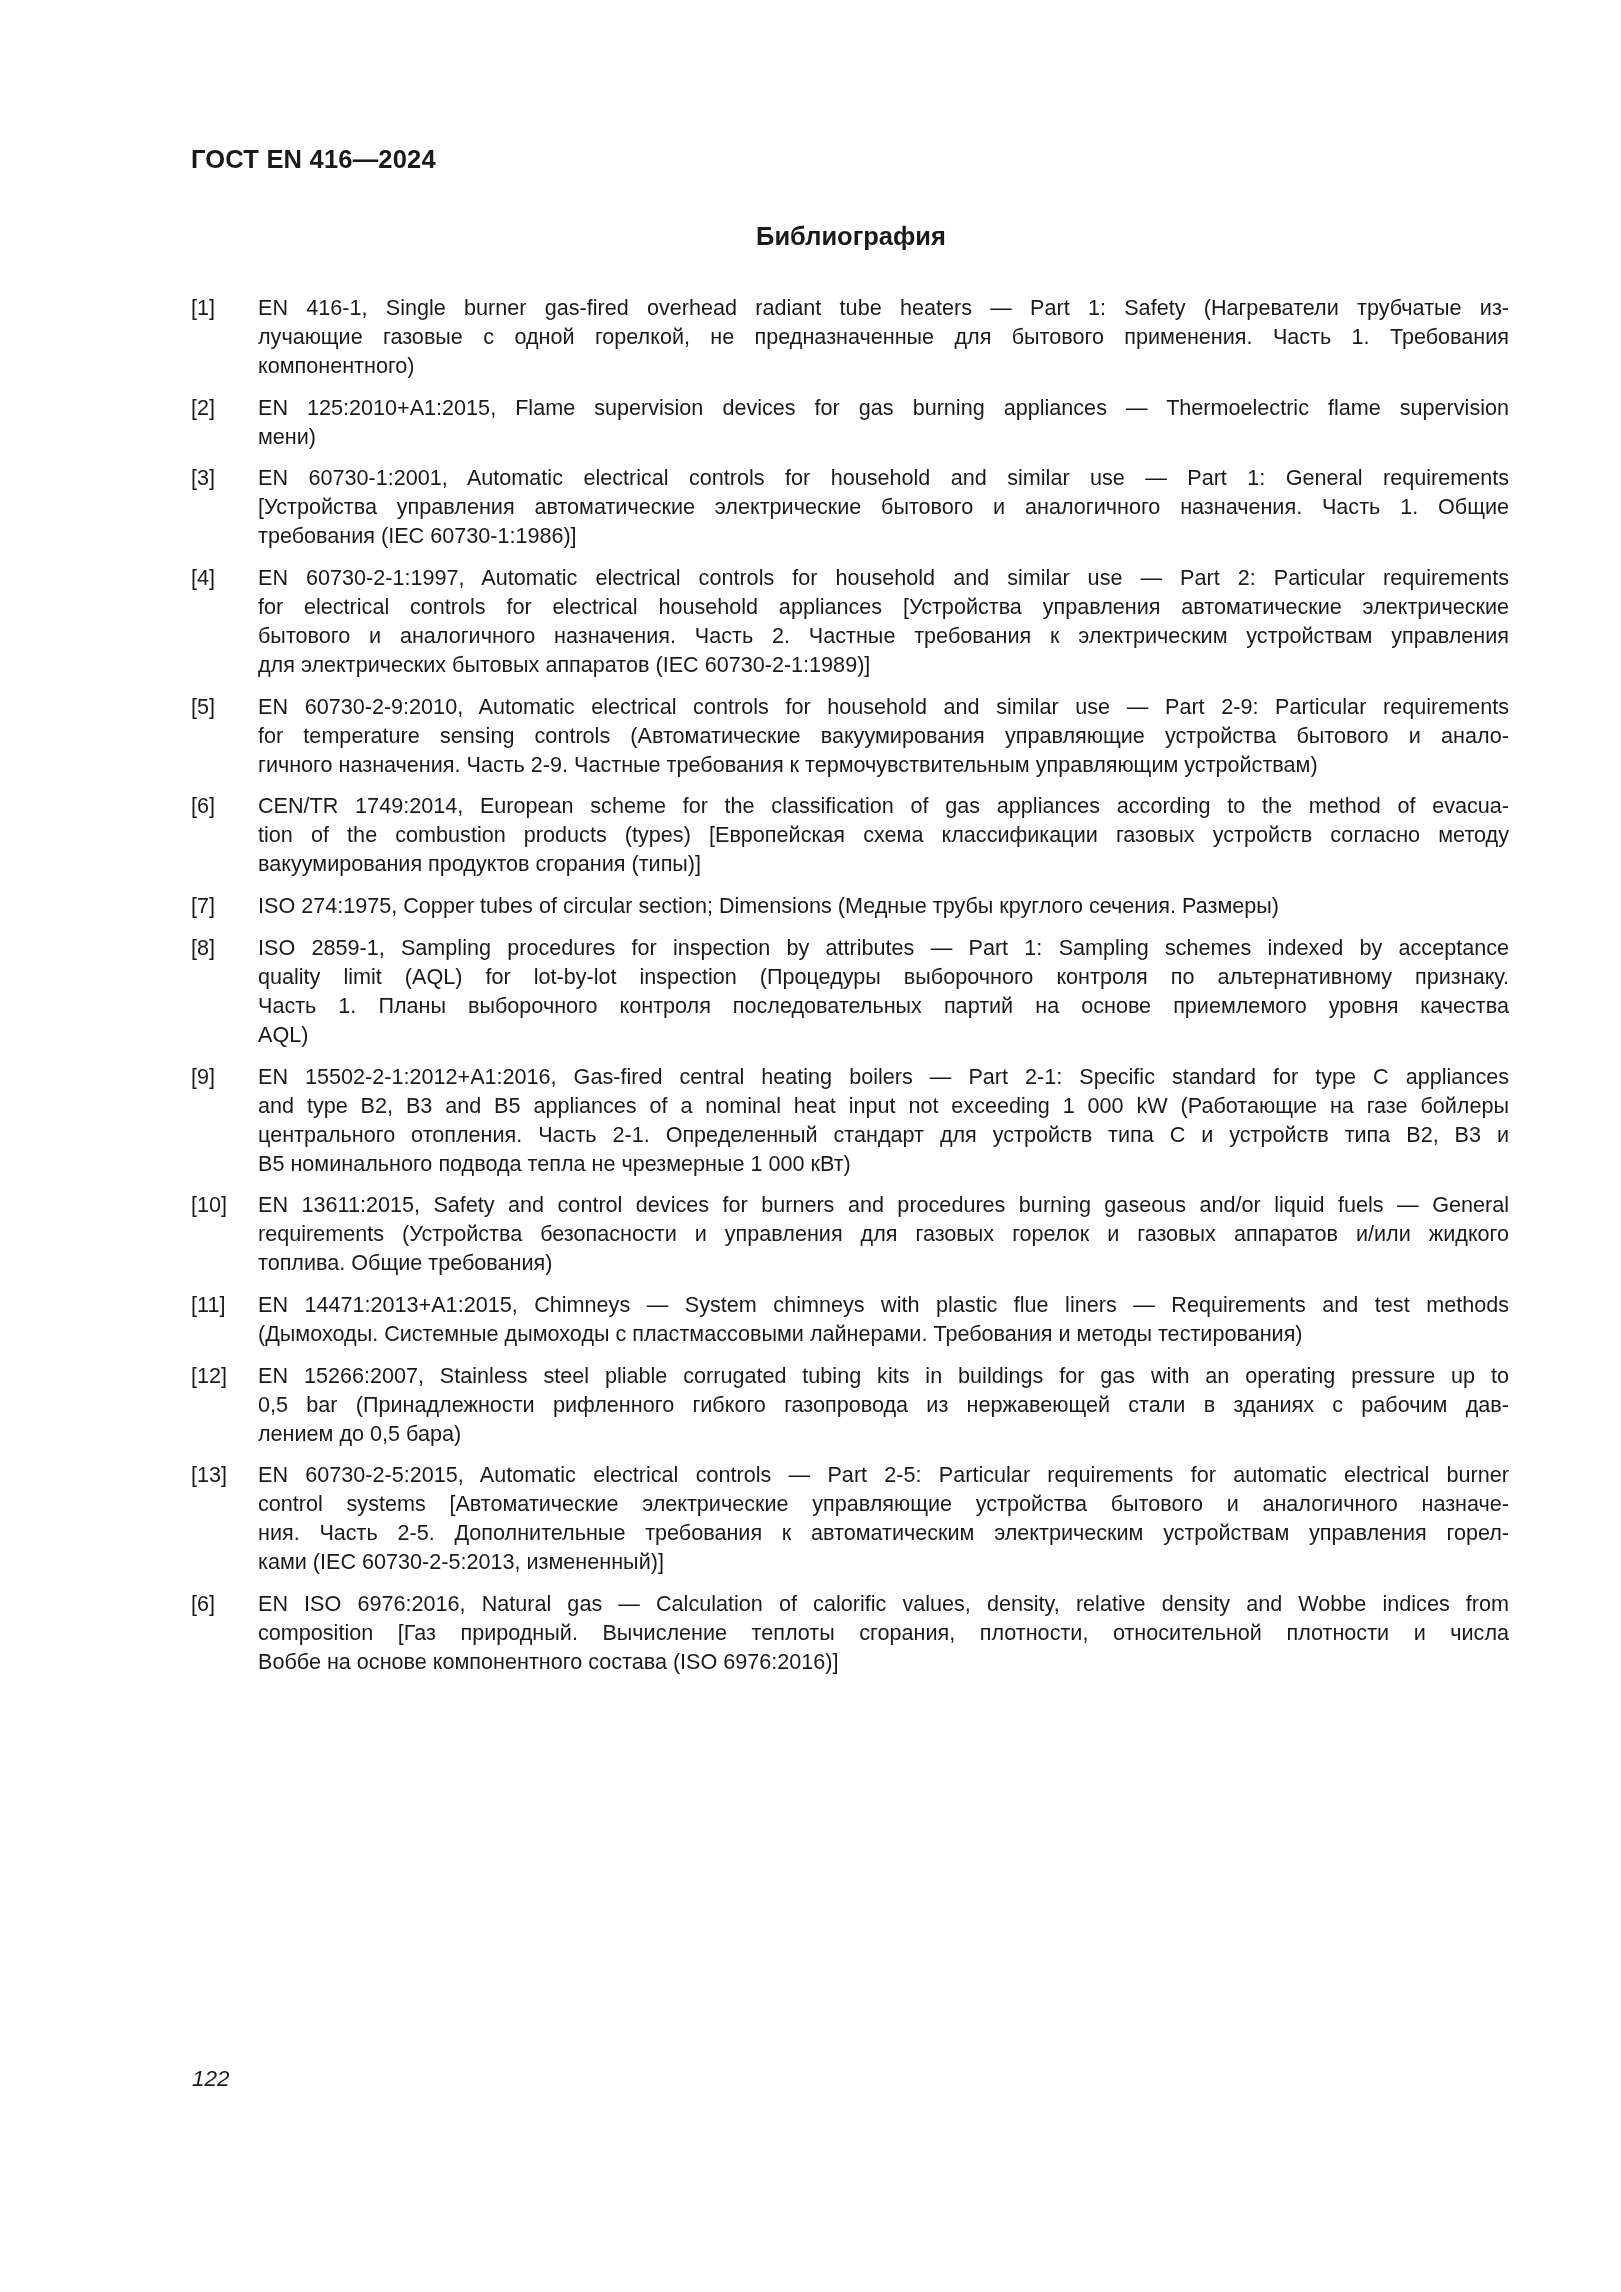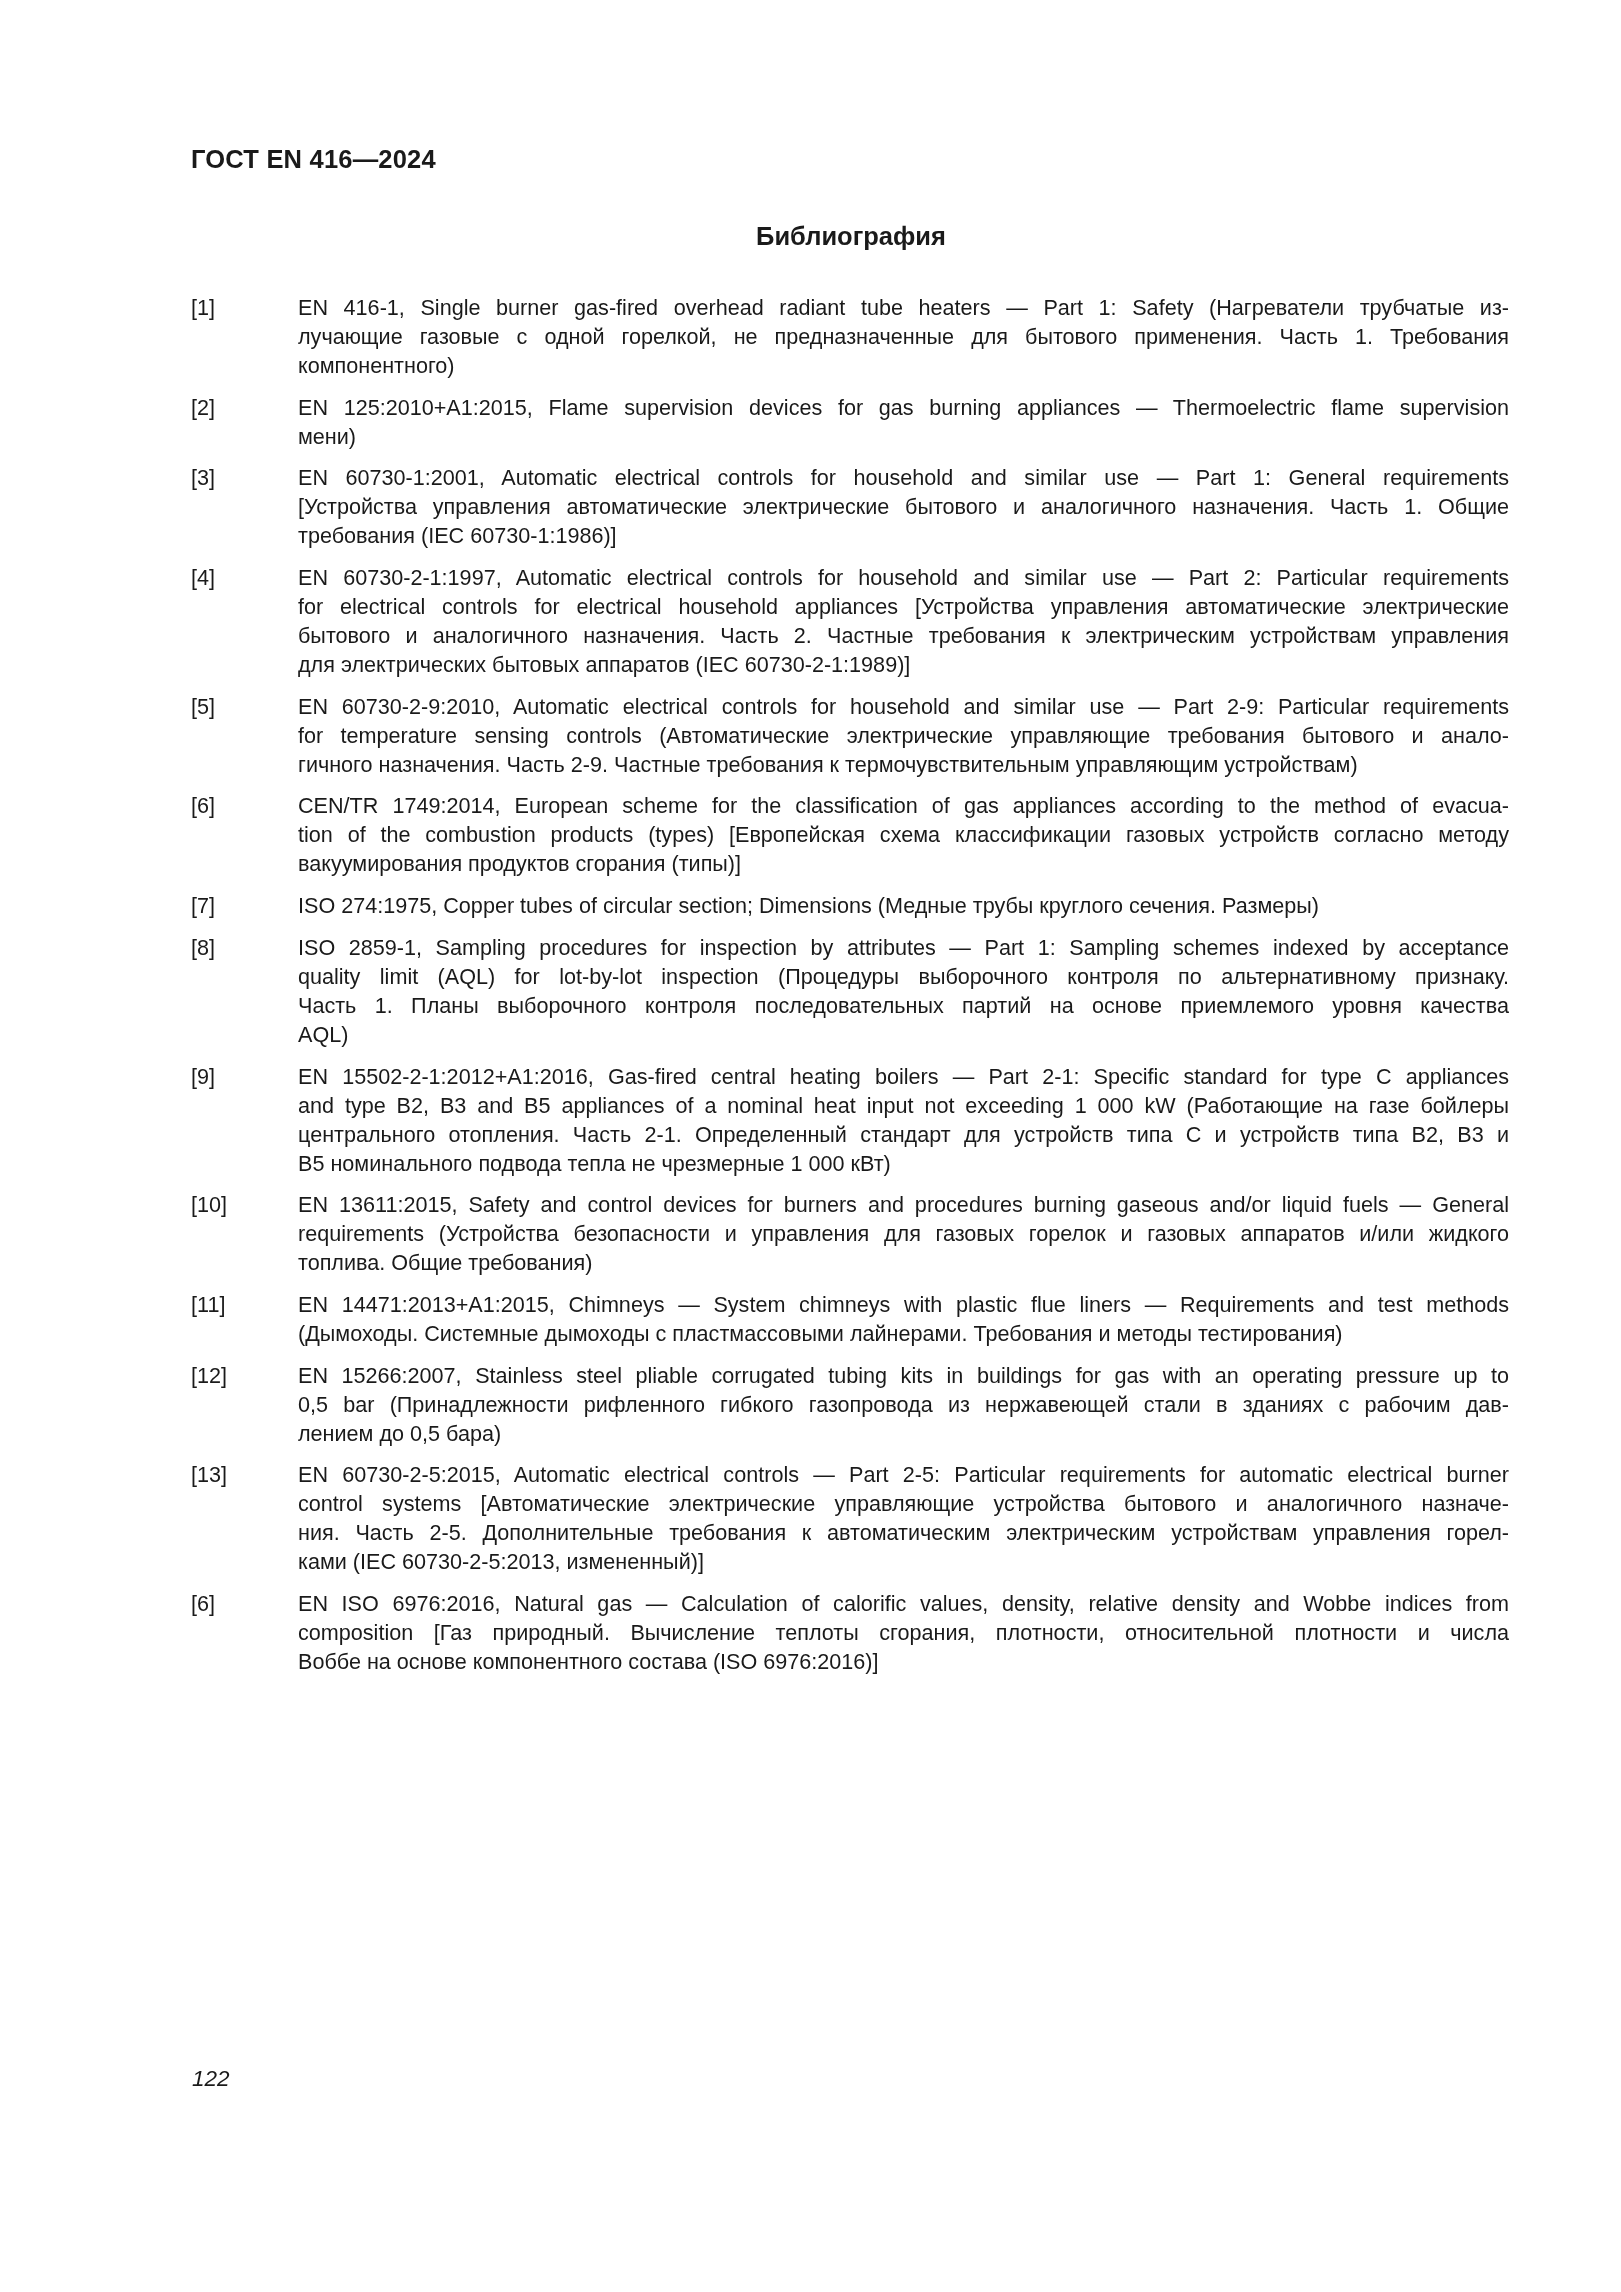--- a/index.html
+++ b/index.html
@@ -45,21 +45,20 @@
     line-height: 29px;
   }
   .entry-num {
     flex: 0 0 67px;
     width: 67px;
   }
   .entry-text {
     flex: 1;
     width: 1252px;
     overflow: hidden;
-    margin-left: 40px;
   }
   .line { white-space: nowrap; }
   .line.just {
     text-align: justify;
     text-align-last: justify;
     text-justify: inter-word;
   }
   .page-number {
     position: absolute;
     top: 2064px;
@@ -106,21 +105,21 @@
         <div class="line just">EN 60730-2-1:1997, Automatic electrical controls for household and similar use — Part 2: Particular requirements</div>
         <div class="line just">for electrical controls for electrical household appliances [Устройства управления автоматические электрические</div>
         <div class="line just">бытового и аналогичного назначения. Часть 2. Частные требования к электрическим устройствам управления</div>
         <div class="line">для электрических бытовых аппаратов (IEC 60730-2-1:1989)]</div>
       </div>
     </div>
     <div class="entry">
       <span class="entry-num">[5]</span>
       <div class="entry-text">
         <div class="line just">EN 60730-2-9:2010, Automatic electrical controls for household and similar use — Part 2-9: Particular requirements</div>
-        <div class="line just">for temperature sensing controls (Автоматические электрические управляющие требования бытового и анало-</div>
+        <div class="line just">for temperature sensing controls (Автоматические вакуумирования управляющие устройства бытового и анало-</div>
         <div class="line">гичного назначения. Часть 2-9. Частные требования к термочувствительным управляющим устройствам)</div>
       </div>
     </div>
     <div class="entry">
       <span class="entry-num">[6]</span>
       <div class="entry-text">
         <div class="line just">CEN/TR 1749:2014, European scheme for the classification of gas appliances according to the method of evacua-</div>
         <div class="line just">tion of the combustion products (types) [Европейская схема классификации газовых устройств согласно методу</div>
         <div class="line">вакуумирования продуктов сгорания (типы)]</div>
       </div>

